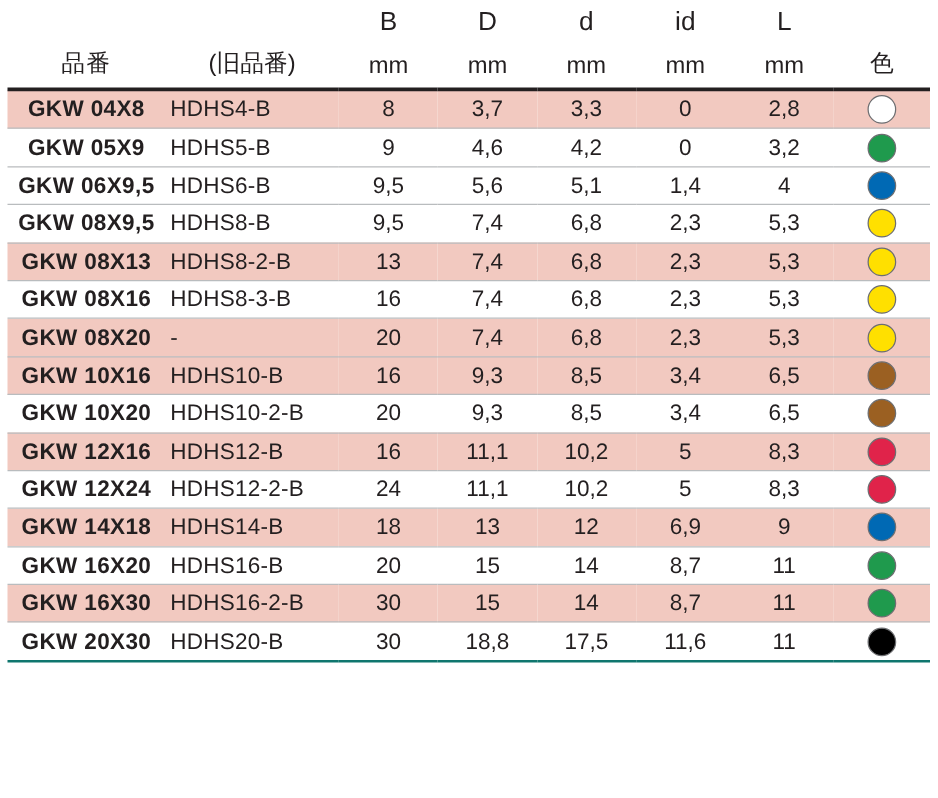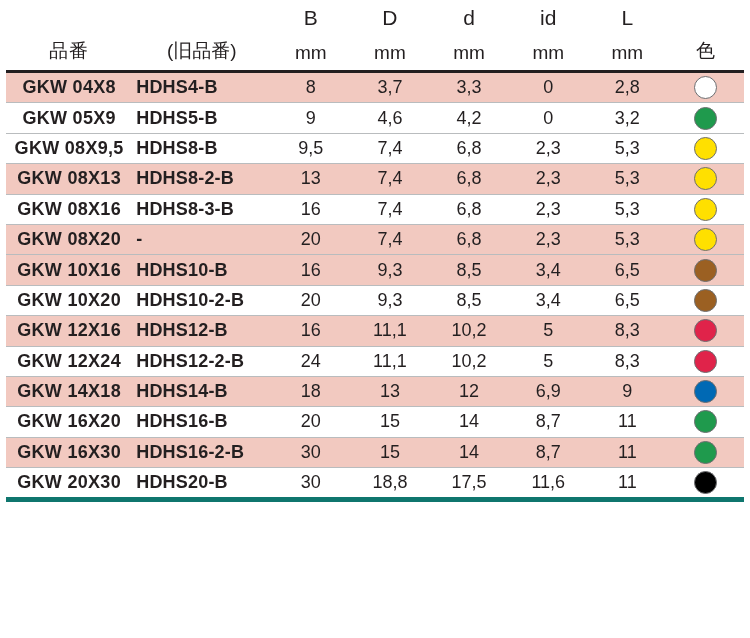--- a/index.html
+++ b/index.html
@@ -72,29 +72,28 @@
     font-weight: bold;
     font-size: 18px;
     text-align: center;
     padding-left: 10px;
     letter-spacing: 0.3px;
   }
   td.old {
     text-align: left;
     padding-left: 6px;
     letter-spacing: 0.2px;
-    font-weight: bold;
   }
   td.num { text-align: center; }
   td.colorcell { text-align: center; }
 
   tr.shaded td { background: #f2c9c0; }
   tr.plain  td { background: #ffffff; }
 
-  tr.lastrow td { border-bottom: 5px solid #0f766e; }
+  tr.lastrow td { border-bottom: 2px solid #0f766e; }
 
   .dot {
     display: inline-block;
     width: 21px;
     height: 21px;
     border-radius: 50%;
     border: 1px solid #6d6e71;
     vertical-align: middle;
   }
 </style>
@@ -150,20 +149,30 @@
           <td class="part">GKW 05X9</td>
           <td class="old">HDHS5-B</td>
           <td class="num">9</td>
           <td class="num">4,6</td>
           <td class="num">4,2</td>
           <td class="num">0</td>
           <td class="num">3,2</td>
           <td class="colorcell"><span class="dot" style="background: rgb(31, 154, 77);"></span></td>
         </tr>
         <tr class="plain">
+          <td class="part">GKW 06X9,5</td>
+          <td class="old">HDHS6-B</td>
+          <td class="num">9,5</td>
+          <td class="num">5,6</td>
+          <td class="num">5,1</td>
+          <td class="num">1,4</td>
+          <td class="num">4</td>
+          <td class="colorcell"><span class="dot" style="background: rgb(0, 105, 180);"></span></td>
+        </tr>
+        <tr class="plain">
           <td class="part">GKW 08X9,5</td>
           <td class="old">HDHS8-B</td>
           <td class="num">9,5</td>
           <td class="num">7,4</td>
           <td class="num">6,8</td>
           <td class="num">2,3</td>
           <td class="num">5,3</td>
           <td class="colorcell"><span class="dot" style="background: rgb(255, 224, 0);"></span></td>
         </tr>
         <tr class="shaded">

